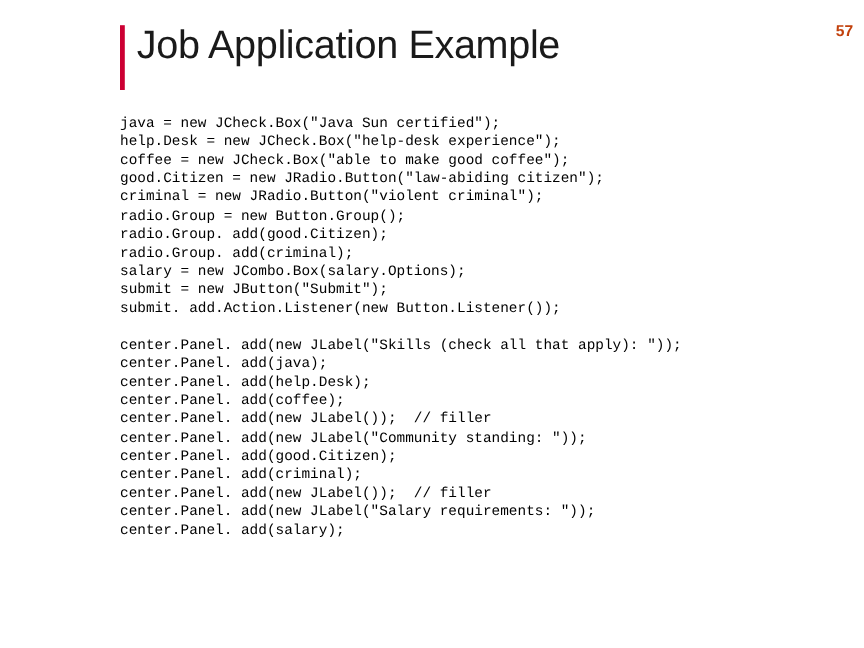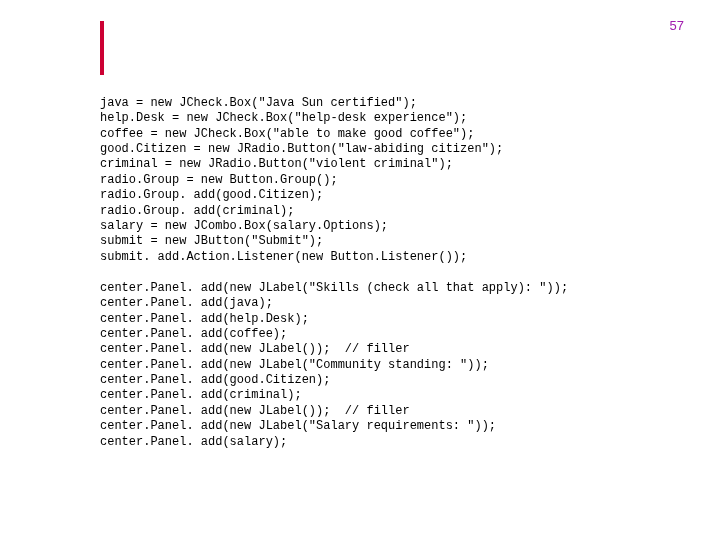--- a/index.html
+++ b/index.html
@@ -35,41 +35,43 @@
     }
     .title {
       font-size: 33px;
       font-weight: 400;
       color: #1a1a1a;
       letter-spacing: -0.3px;
     }
     .page-number {
       position: absolute;
       top: 18px;
-      right: 36px;
+      right: 9px;
       font-size: 13px;
-      color: #a21caf;
+      color: #c2410c;
+      font-weight: bold;
     }
     .code-block {
       font-family: "Courier New", Courier, monospace;
       font-size: 12px;
       line-height: 1.28;
       color: #000;
       white-space: pre;
       margin-top: 4px;
       margin-bottom: 16px;
     }
   </style>
 </head>
 <body>
 
 <div class="slide">
   <div class="page-number">57</div>
   <div class="title-wrap">
     <div class="accent-bar"></div>
+    <div class="title">Job Application Example</div>
   </div>
   <div class="code-block">java = new JCheck.Box("Java Sun certified");
 help.Desk = new JCheck.Box("help-desk experience");
 coffee = new JCheck.Box("able to make good coffee");
 good.Citizen = new JRadio.Button("law-abiding citizen");
 criminal = new JRadio.Button("violent criminal");
 radio.Group = new Button.Group();
 radio.Group. add(good.Citizen);
 radio.Group. add(criminal);
 salary = new JCombo.Box(salary.Options);

